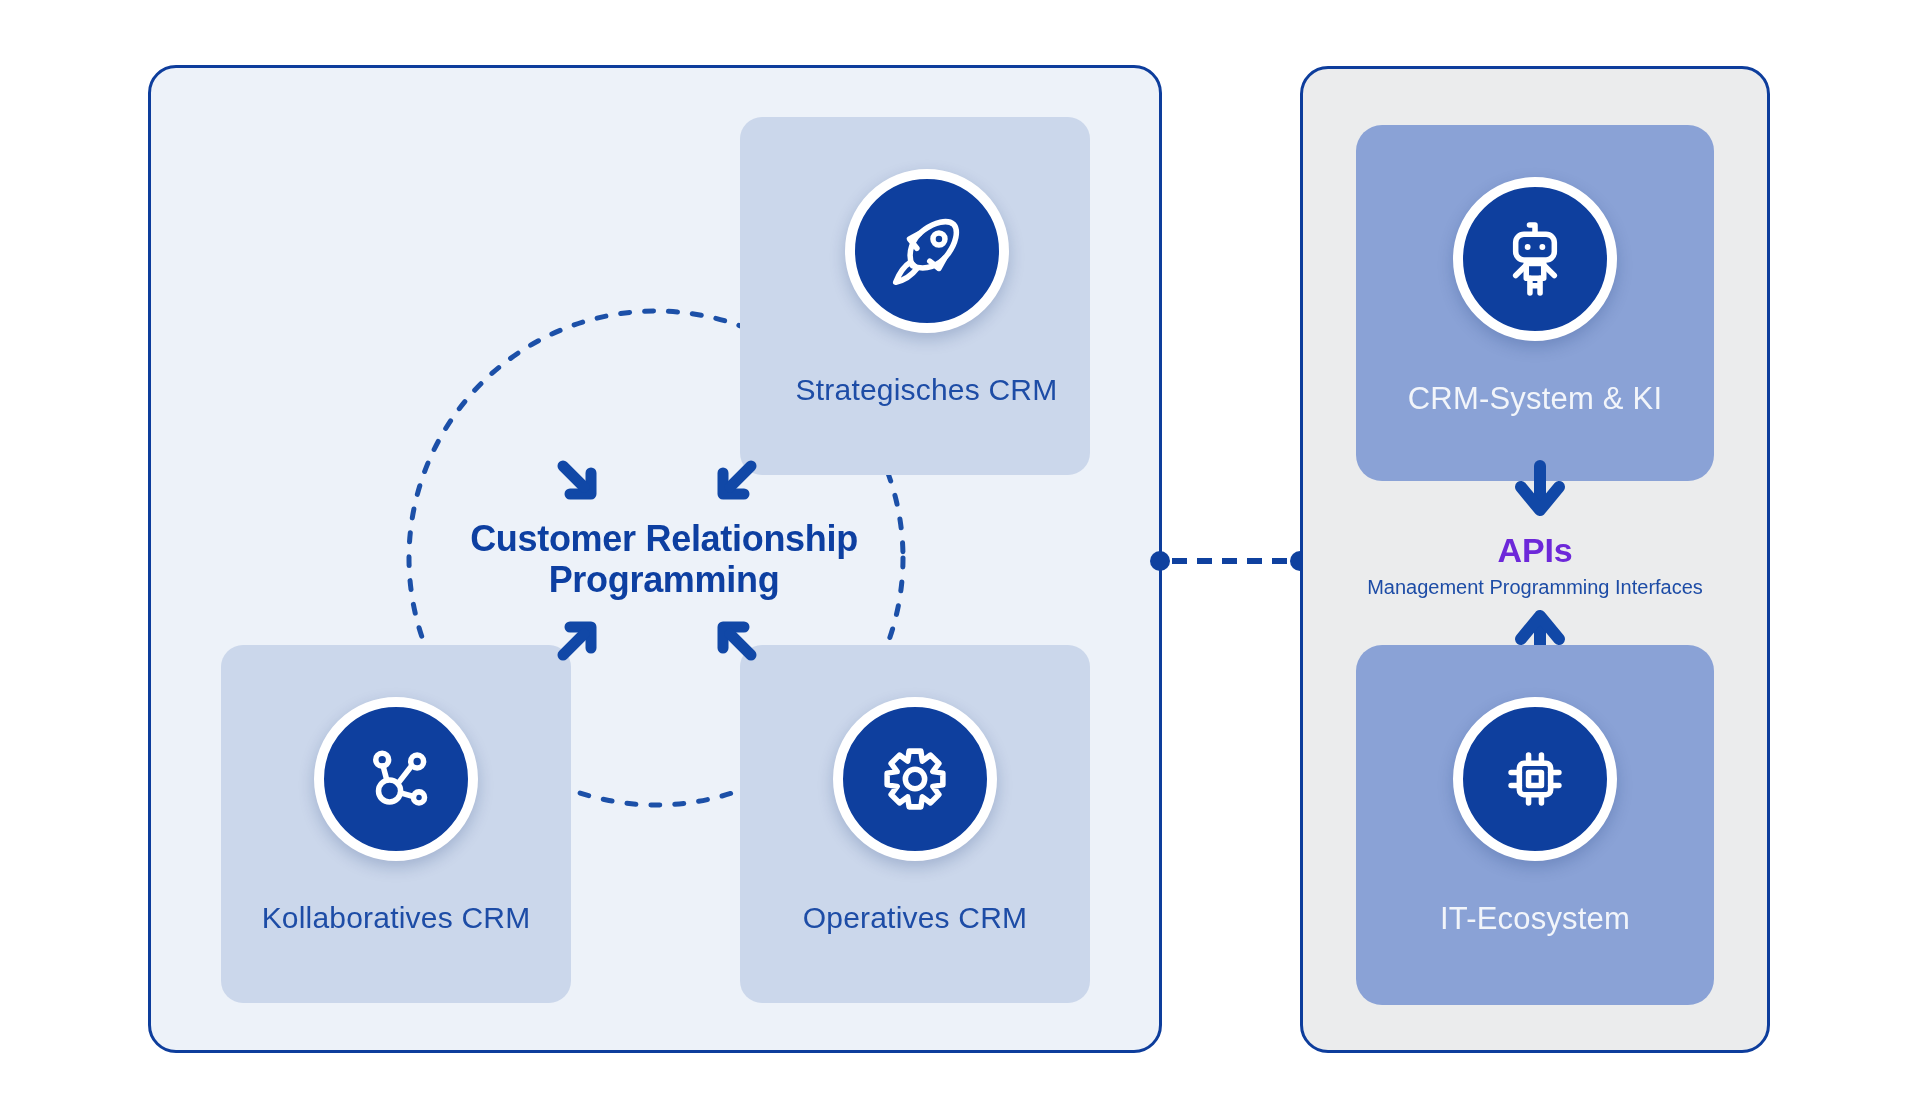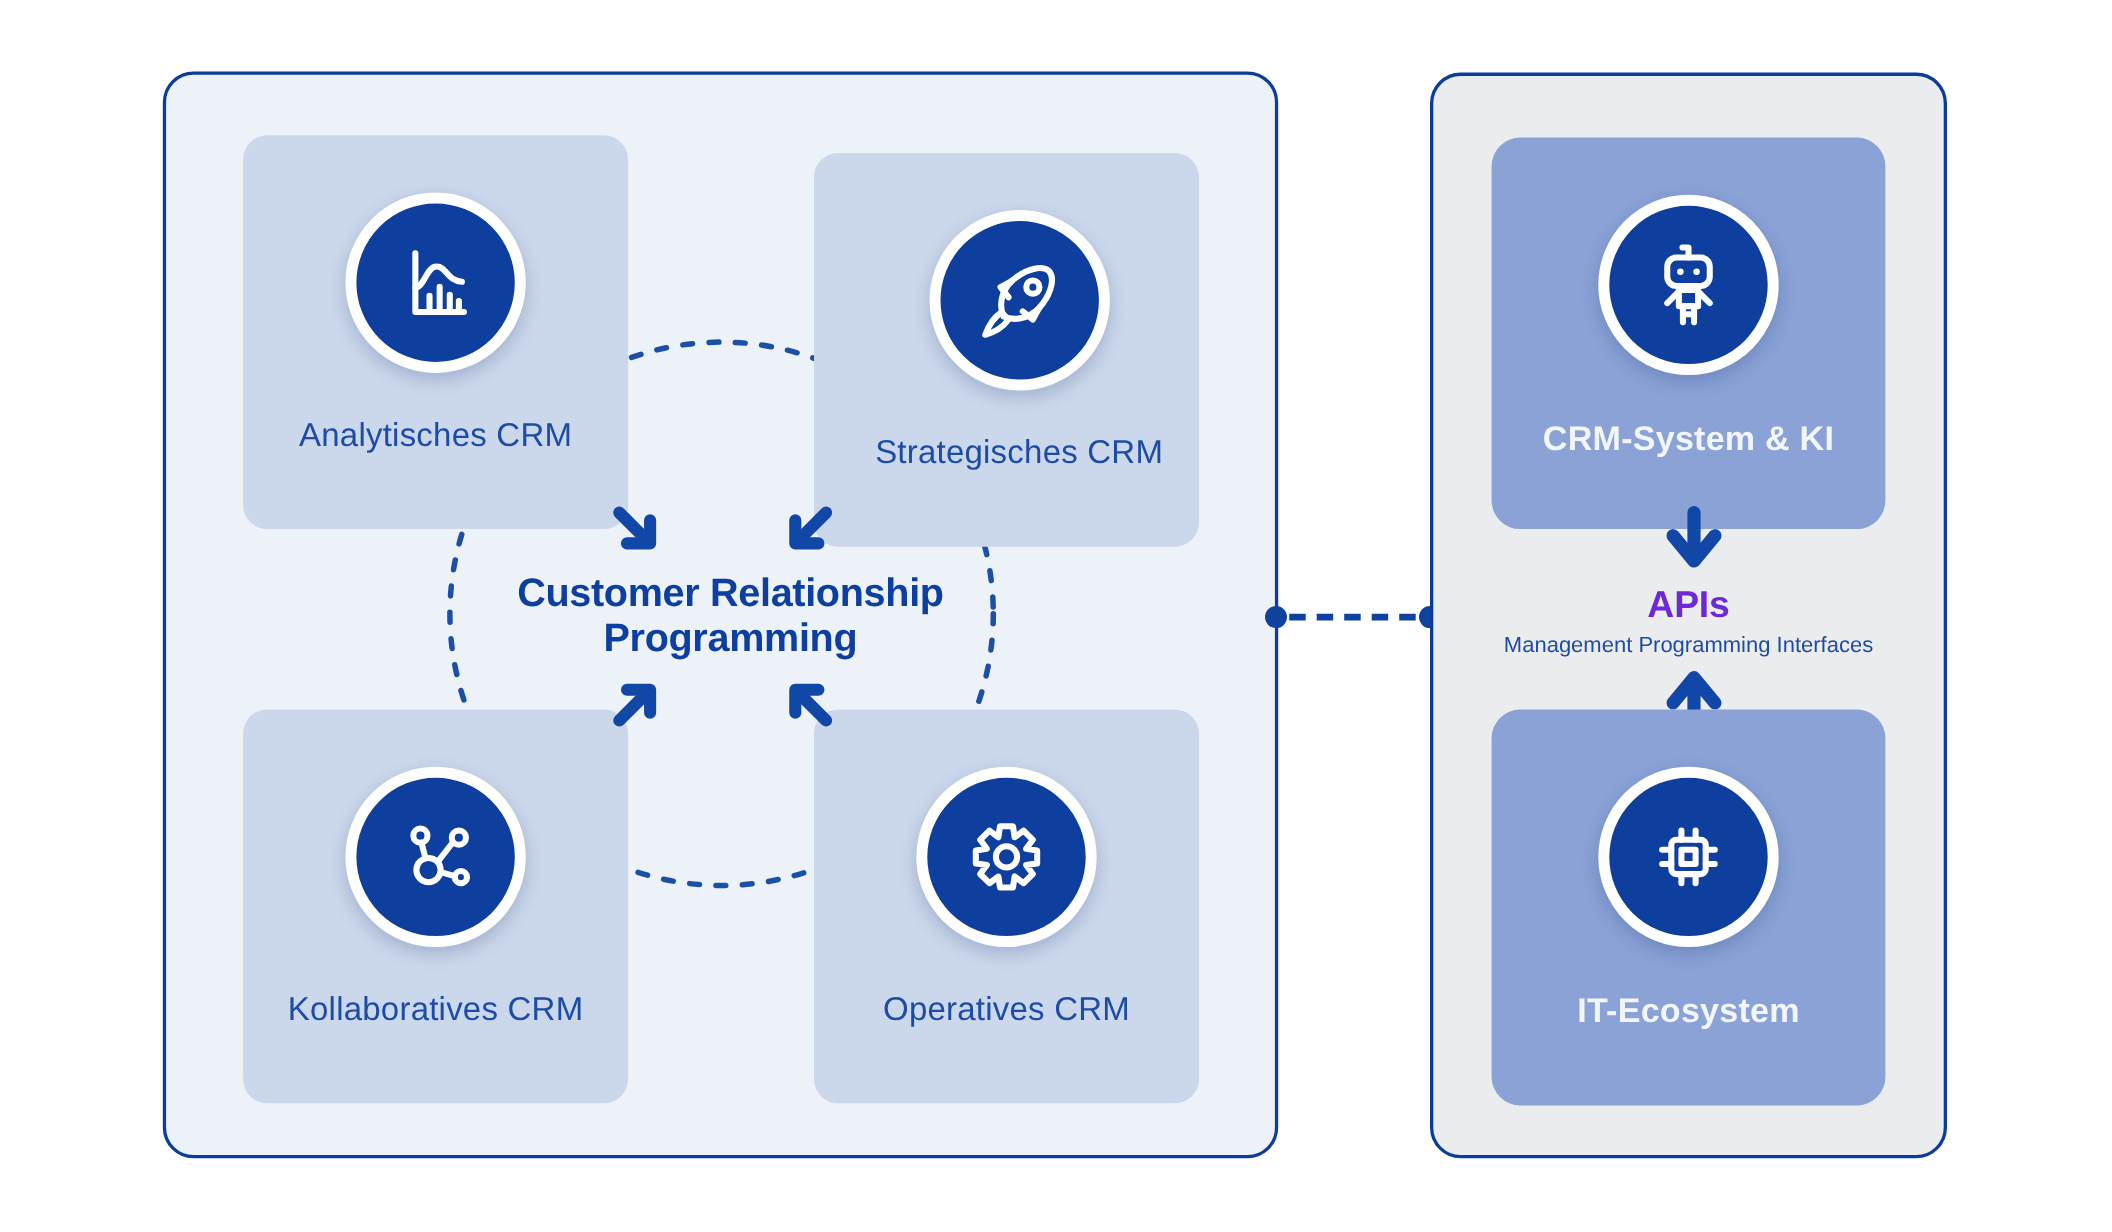--- a/index.html
+++ b/index.html
@@ -9,22 +9,22 @@
   }
   .panel{position:absolute;border:3.5px solid #0d3d9c;border-radius:28px;box-sizing:border-box;}
   .left-panel{left:148px;top:65px;width:1014px;height:988px;background:#edf2f9;}
   .right-panel{left:1300px;top:66px;width:470px;height:987px;background:#ebeced;}
 
   .dashed-circle-svg{position:absolute;left:0;top:0;width:1007px;height:981px;}
 
   .card{position:absolute;display:flex;flex-direction:column;align-items:center;
         padding-top:52px;box-sizing:border-box;}
   .l-card{width:350px;height:358px;border-radius:22px;background:#cbd7eb;}
-  .r-card{width:358px;height:356px;border-radius:26px;background:#8aa2d6;left:53px;font-weight:bold;}
-  .card-a{left:70px;top:55px;} .card-s{left:589px;top:71px;padding-left:23px;}
+  .r-card{width:358px;height:356px;border-radius:26px;background:#8aa2d6;left:53px;}
+  .card-a{left:70px;top:55px;} .card-s{left:589px;top:49px;padding-left:23px;}
   .card-k{left:70px;top:577px;} .card-o{left:589px;top:577px;}
   .card-ki{top:56px;} .card-it{top:576px;height:360px;}
 
   .icon-circle{width:144px;height:144px;border-radius:50%;background:#0e3f9e;
     border:10px solid #ffffff;display:flex;align-items:center;justify-content:center;
     box-shadow:0 6px 16px rgba(15,45,110,.22);}
   .icon-circle svg{width:92px;height:92px;}
   .ic-stroke{fill:none;stroke:#ffffff;stroke-width:6;stroke-linecap:round;stroke-linejoin:round;}
 
   .card-label{margin-top:40px;font-size:30px;color:#1d4ca6;letter-spacing:.2px;}
@@ -55,30 +55,20 @@
 <body>
 
 <div class="canvas">
 
   <section class="panel left-panel">
 
     <svg class="dashed-circle-svg" viewBox="0 0 1007 981">
       <circle cx="505" cy="490" r="247" fill="none" stroke="#1c50a8" stroke-width="5" stroke-linecap="round" stroke-dasharray="9 15"></circle>
     </svg>
 
-    <div class="card l-card card-a">
-      <div class="icon-circle">
-        <svg viewBox="0 0 100 100">
-          <path class="ic-stroke" d="M30 21 L30 79 L78 79"></path>
-          <path class="ic-stroke" d="M30 55 C39 54 41 34 51 34 C61 34 61 48 76 49"></path>
-          <path class="ic-stroke" d="M44 63 V79 M54 54 V79 M64 62 V79 M73 68 V79"></path>
-        </svg>
-      </div>
-      <div class="card-label">Analytisches CRM</div>
-    </div>
 
     <div class="card l-card card-s">
       <div class="icon-circle">
         <svg viewBox="0 0 100 100">
           <path class="ic-stroke" d="M34 66 C28 52 34 36 47 27 C58 19 72 15 79 21 C85 28 81 42 73 53 C64 66 48 72 34 66 Z"></path>
           <circle class="ic-stroke" cx="63" cy="37" r="6.5"></circle>
           <path class="ic-stroke" d="M32 62 C24 67 19 76 16 84 C24 82 33 77 39 69 Z"></path>
           <path class="ic-stroke" d="M42 31 L31 37 L39 47"></path>
           <path class="ic-stroke" d="M69 58 L63 69 L53 61"></path>
         </svg>

